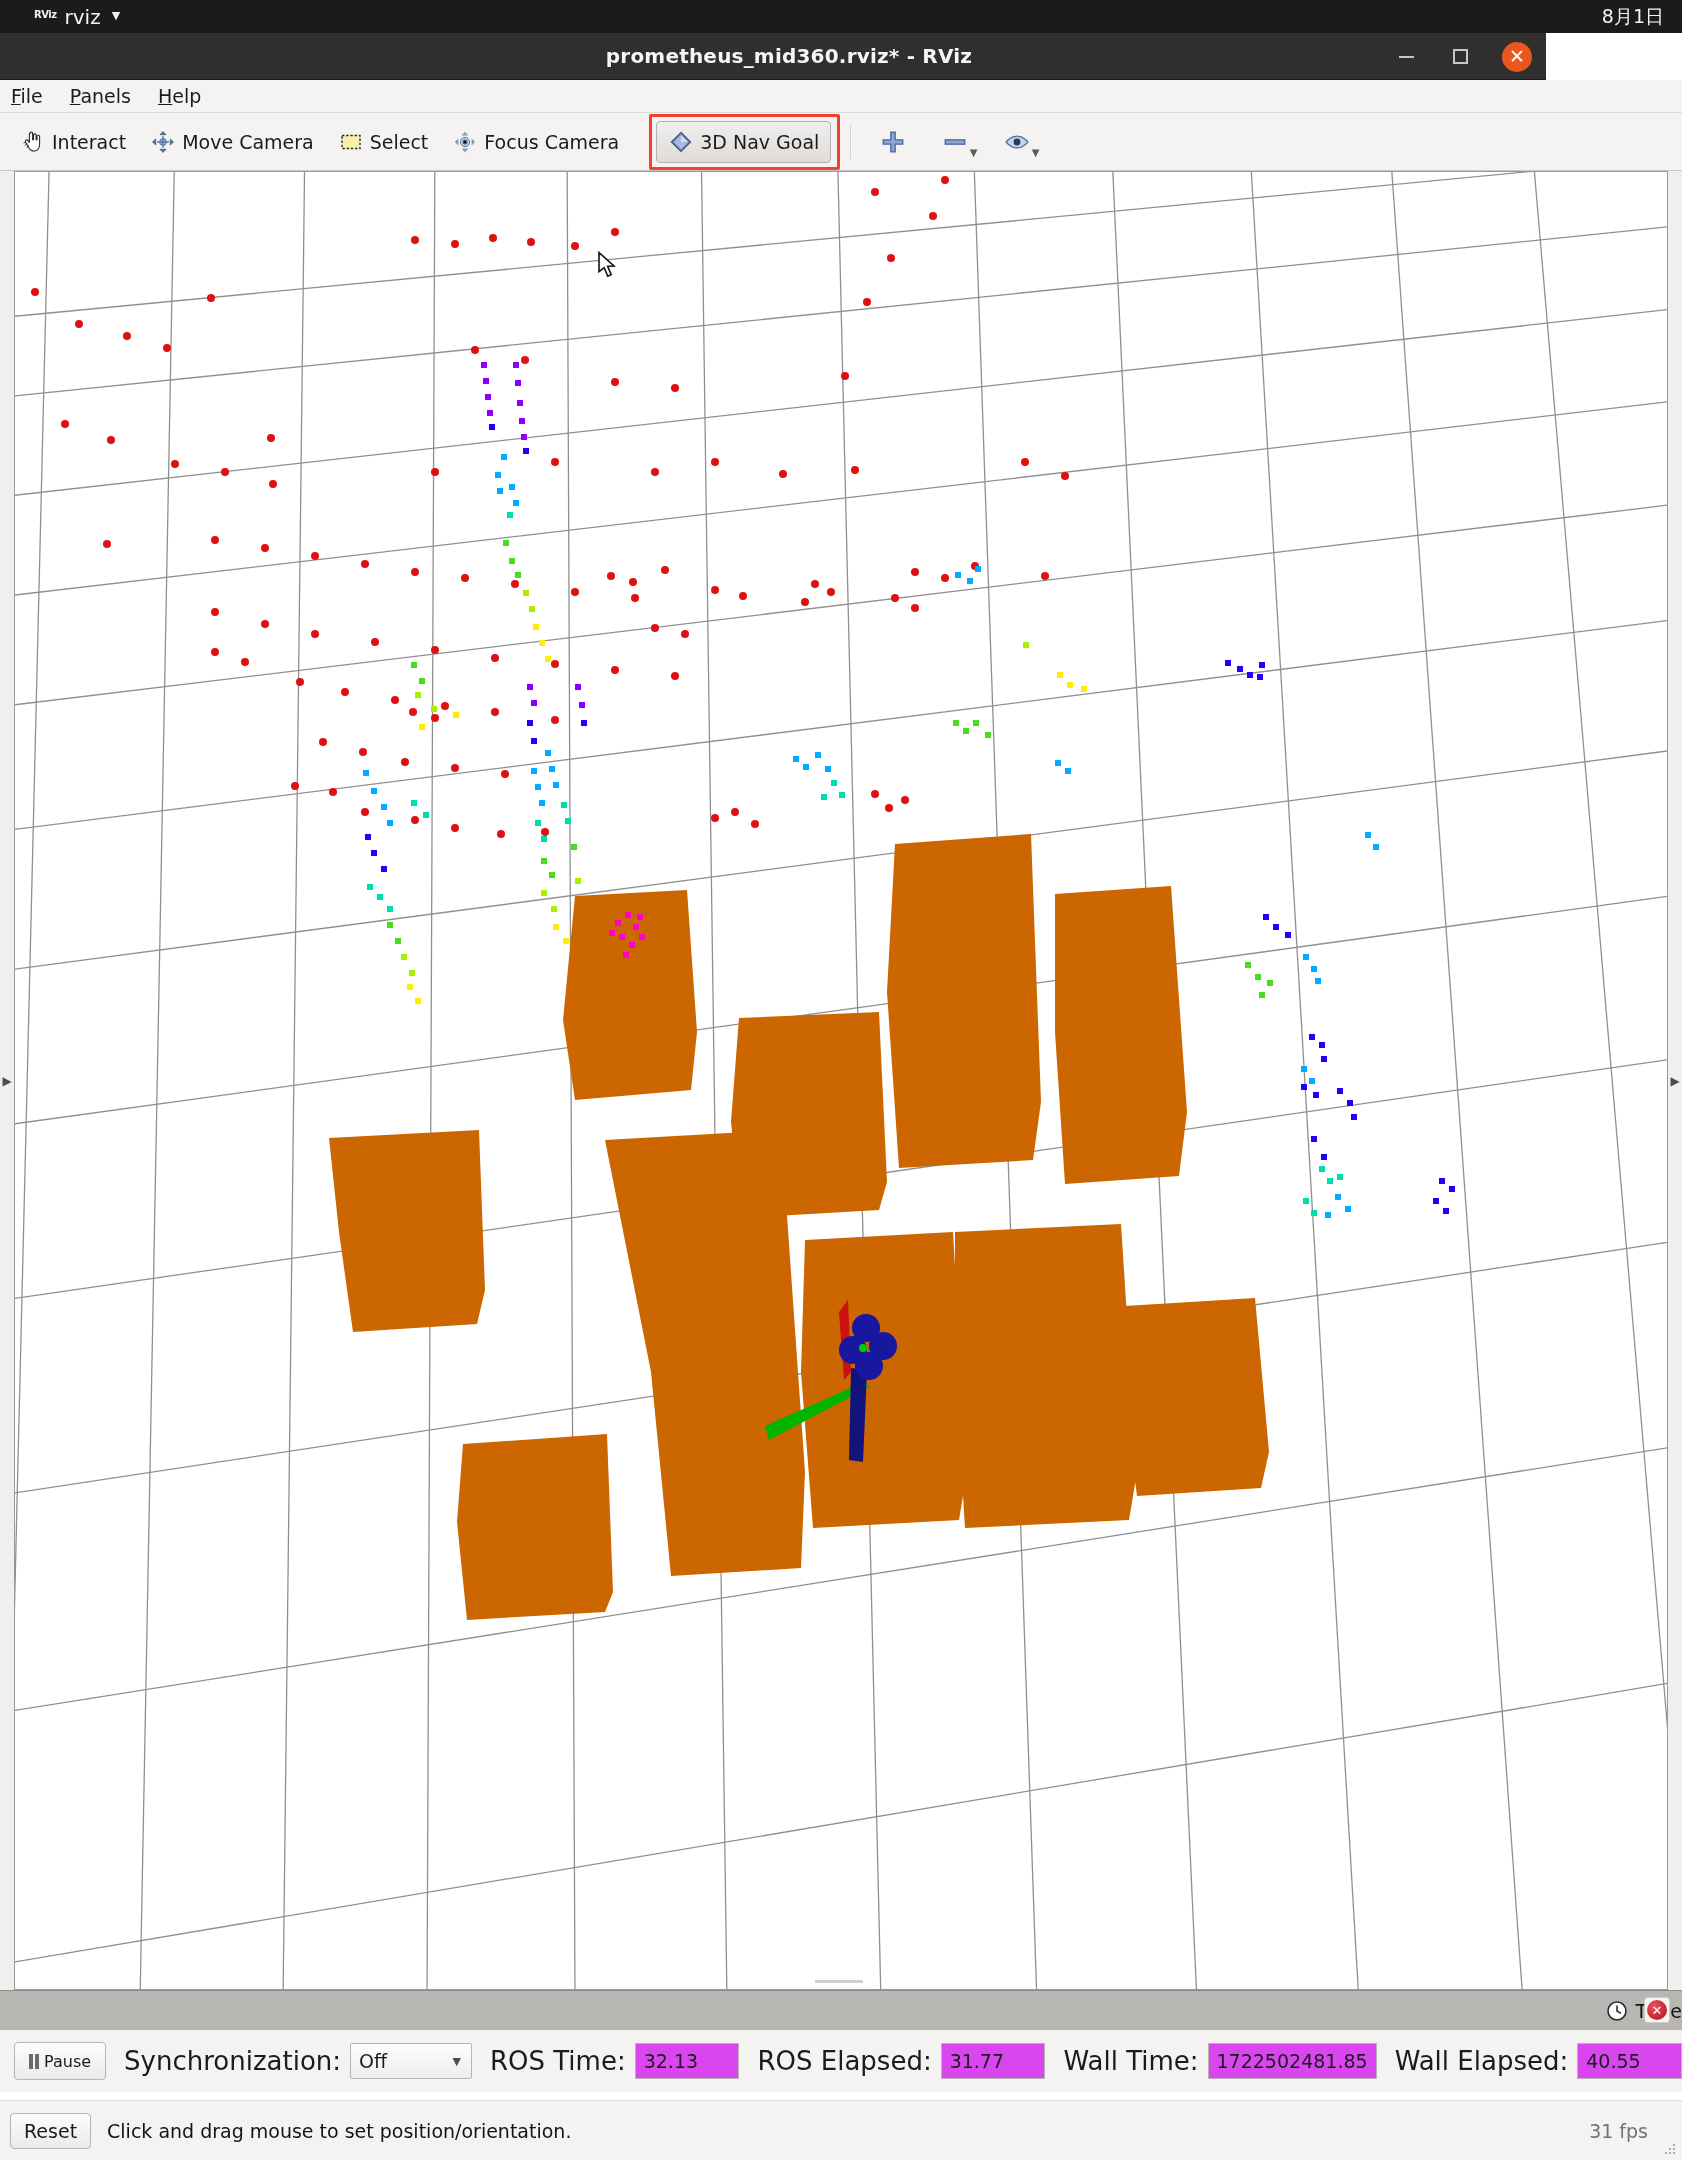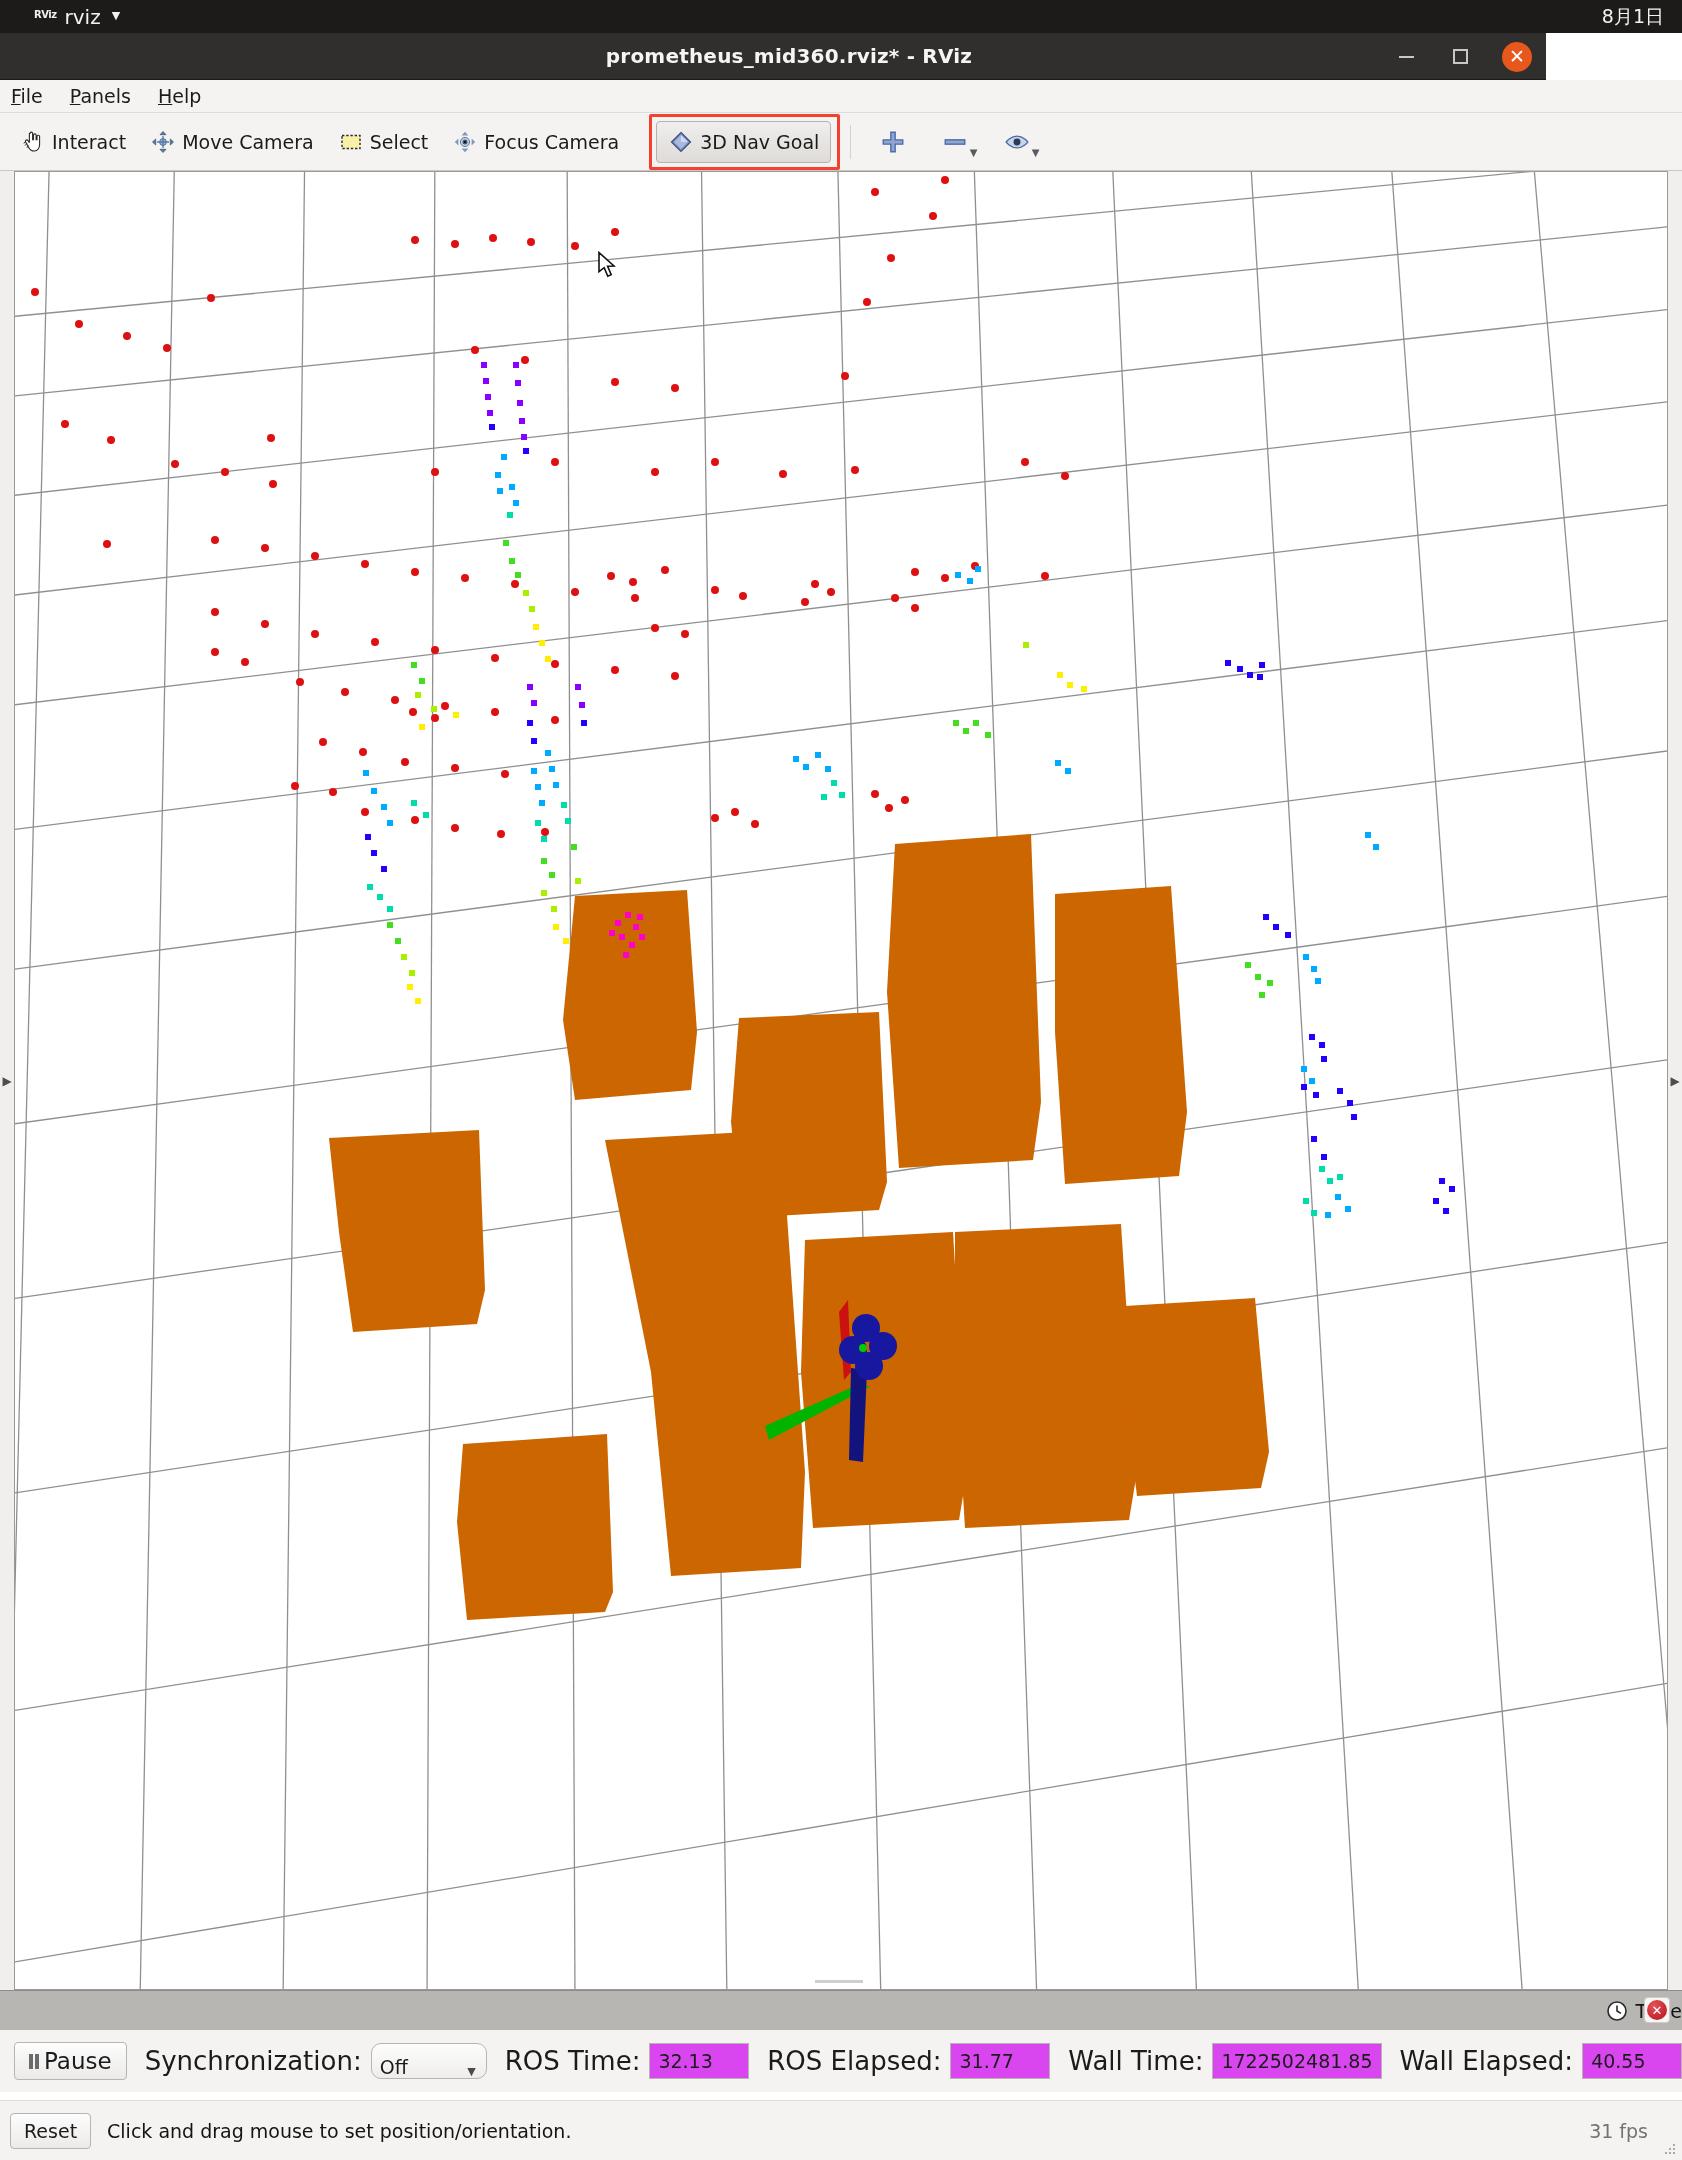--- a/index.html
+++ b/index.html
@@ -145,37 +145,37 @@
   #time-row {
     position: absolute; top: 2030px; left: 0; width: 1682px; height: 62px;
     background: #f4f3f2;
     display: flex; align-items: center; padding-left: 14px; gap: 0px;
   }
   .qbutton {
     display:flex; align-items:center; justify-content:center; gap: 5px;
     height: 38px; padding: 0 14px;
     background: linear-gradient(#fdfdfd, #eceae8);
     border: 1px solid #b7b4b1; border-radius: 4px;
-    font-size: 23px; color: #1b1b1b; cursor: pointer;
+    font-size: 16px; color: #1b1b1b; cursor: pointer;
   }
   .pause-ico { display:flex; gap:2px; }
   .pause-ico i { display:block; width:4px; height:15px; background:#6b6b6b; }
   .fld-label { font-size: 26px; color: #1b1b1b; margin-left: 18px; margin-right: 9px; white-space:nowrap; }
   .qinput {
     height: 36px; background: #d946ef;
     border: 1px solid #b7b4b1;
     font-size: 19px; color: #1b1b1b;
     padding: 0 8px; display: flex; align-items: center;
     font-family: "DejaVu Sans", sans-serif;
   }
   .qcombo {
     height: 36px; width: 200px; background: linear-gradient(#fdfdfd,#efedeb);
-    border: 1px solid #b7b4b1; border-radius: 10px;
+    border: 1px solid #b7b4b1; border-radius: 2px;
     font-size: 19px; color: #1b1b1b;
-    padding: 0 8px; display: flex; align-items: flex-end; cursor: pointer;
+    padding: 8px 8px; display: flex; align-items: center; cursor: pointer;
     position: relative;
   }
   .qcombo .cdn { position:absolute; right: 10px; font-size: 11px; color: #4b4b4b; }
 
   
   #statusbar {
     position: absolute; top: 2100px; left: 0; width: 1682px; height: 60px;
     background: #f4f3f2; border-top: 1px solid #dddbd9;
     display: flex; align-items: center; padding-left: 10px;
   }

